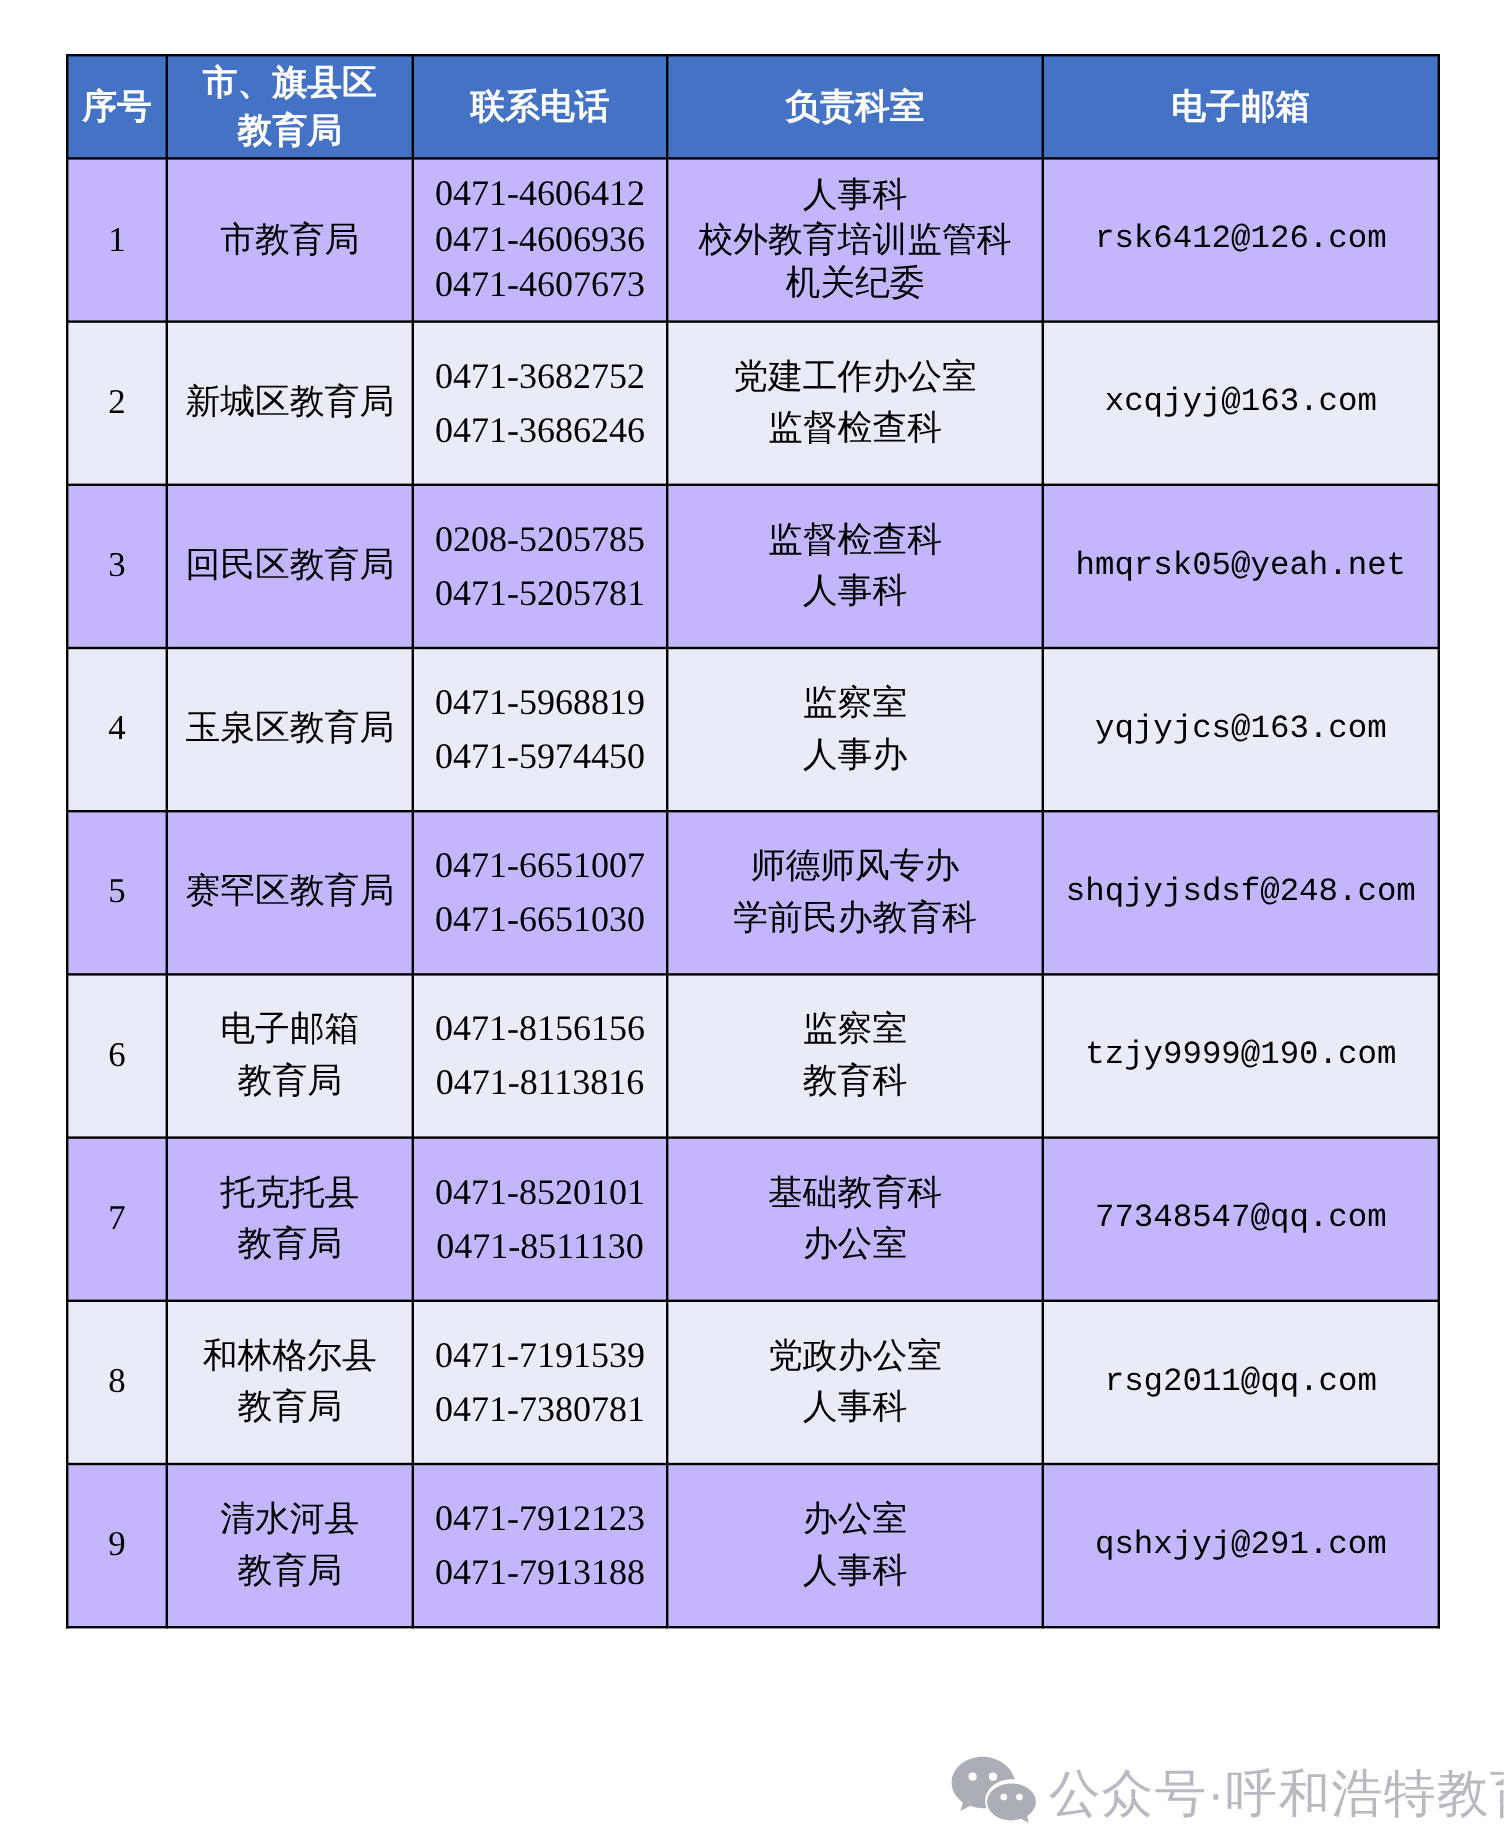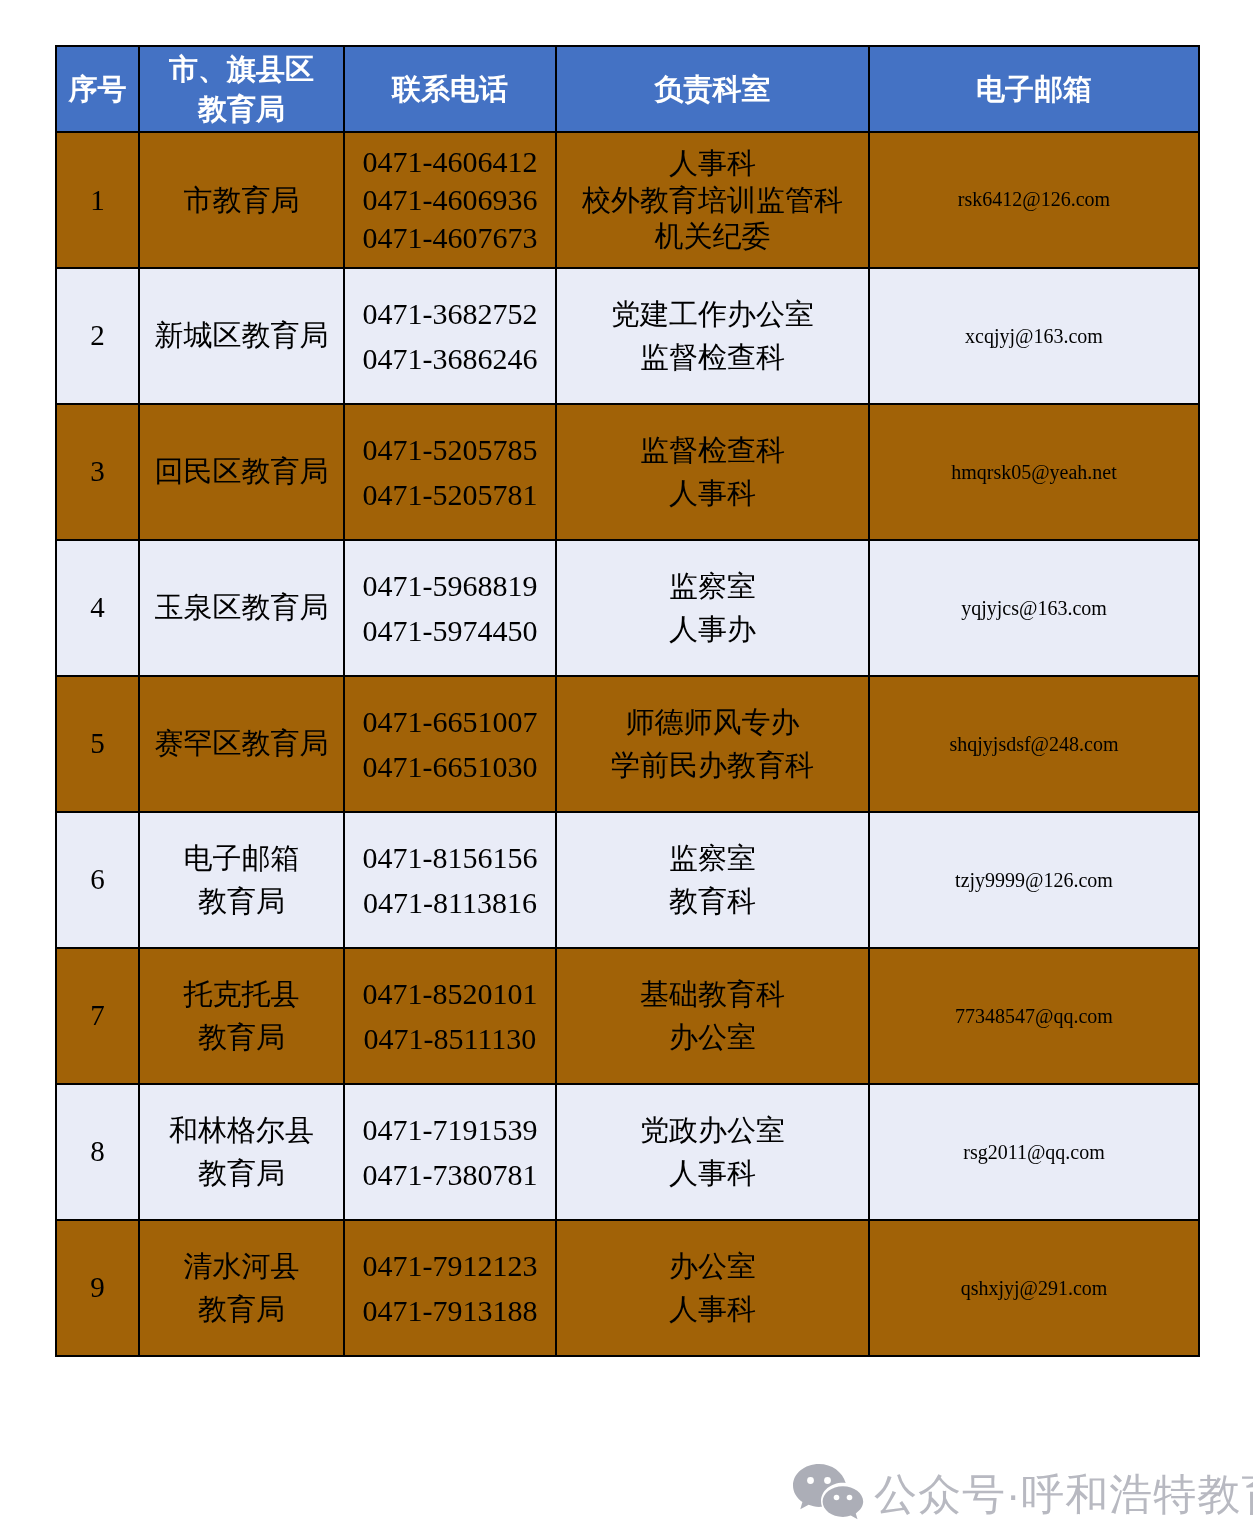--- a/index.html
+++ b/index.html
@@ -38,33 +38,34 @@
     font-weight: bold;
     font-size: 29px;
     height: 82px;
     line-height: 1.38;
   }
   tbody td {
     font-size: 29px;
     color: #000000;
     height: 136px;
     line-height: 1.5;
-    background: #a16207;
+    background: #c4b5fd;
   }
   tbody tr:nth-child(even) td {
     background: #E9ECF7;
   }
   tbody tr:first-child td {
     line-height: 1.27;
   }
   td.phones {
     font-size: 30px;
   }
   td.email {
-    font-size: 20px;
+    font-size: 27px;
+    font-family: Liberation Mono, monospace;
   }
   .watermark {
     position: absolute;
     left: 792px;
     top: 1462px;
     display: flex;
     align-items: center;
     gap: 10px;
     color: #AEB0B9;
     opacity: 0.92;
@@ -122,21 +123,21 @@
         <td>新城区教育局</td>
         <td class="phones">0471-3682752
 0471-3686246</td>
         <td>党建工作办公室
 监督检查科</td>
         <td class="email">xcqjyj@163.com</td>
       </tr>
       <tr>
         <td>3</td>
         <td>回民区教育局</td>
-        <td class="phones">0471-5205785
+        <td class="phones">0208-5205785
 0471-5205781</td>
         <td>监督检查科
 人事科</td>
         <td class="email">hmqrsk05@yeah.net</td>
       </tr>
       <tr>
         <td>4</td>
         <td>玉泉区教育局</td>
         <td class="phones">0471-5968819
 0471-5974450</td>
@@ -154,21 +155,21 @@
         <td class="email">shqjyjsdsf@248.com</td>
       </tr>
       <tr>
         <td>6</td>
         <td>电子邮箱
 教育局</td>
         <td class="phones">0471-8156156
 0471-8113816</td>
         <td>监察室
 教育科</td>
-        <td class="email">tzjy9999@126.com</td>
+        <td class="email">tzjy9999@190.com</td>
       </tr>
       <tr>
         <td>7</td>
         <td>托克托县
 教育局</td>
         <td class="phones">0471-8520101
 0471-8511130</td>
         <td>基础教育科
 办公室</td>
         <td class="email">77348547@qq.com</td>

